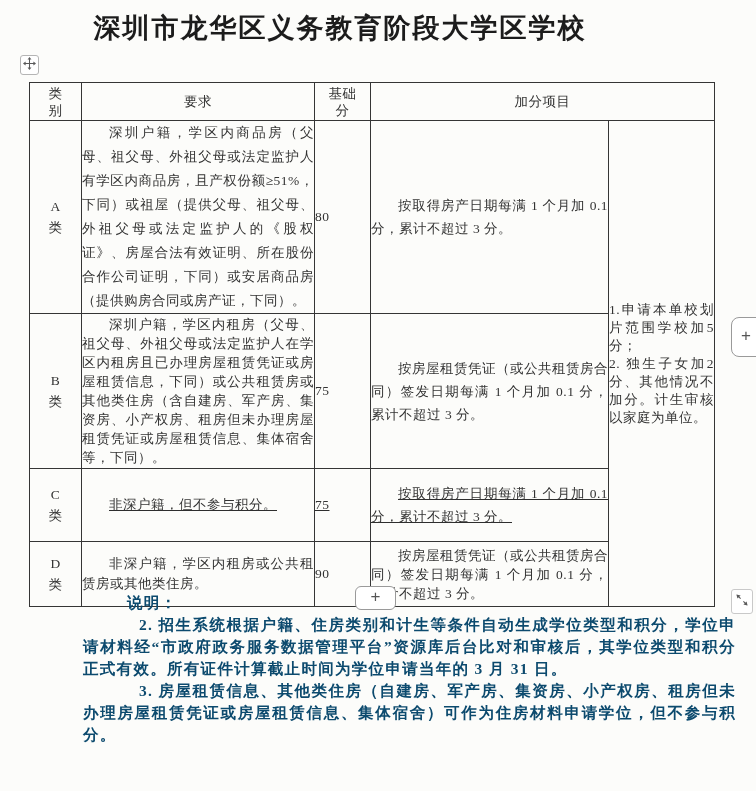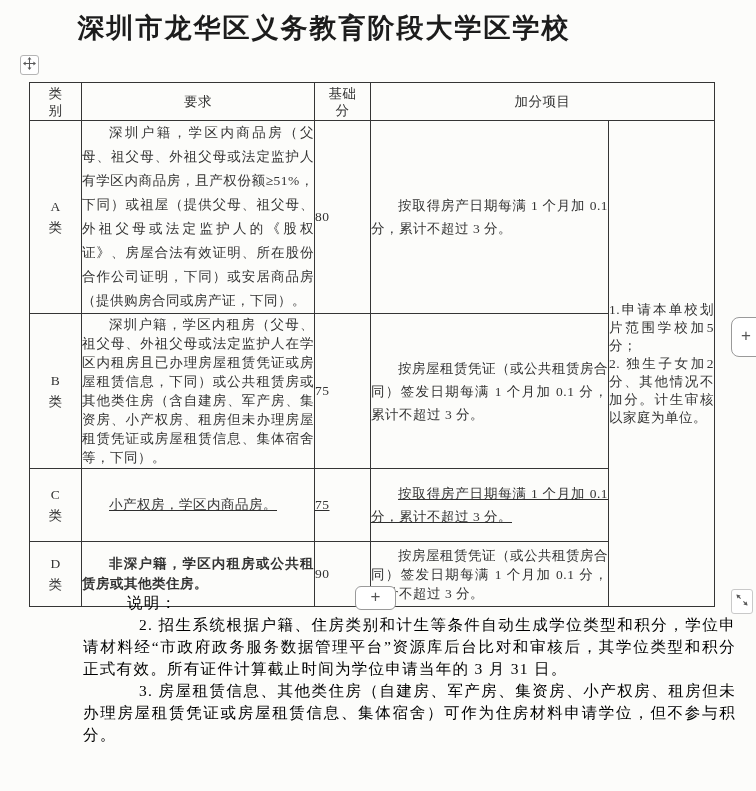--- a/index.html
+++ b/index.html
@@ -4,21 +4,21 @@
 <style>
   html,body { margin:0; padding:0; }
   body {
     width:756px; height:791px; position:relative; overflow:hidden;
     background:#fcfcfa; color:#2e2e2e;
     font-family:"Liberation Serif","DejaVu Serif",serif;
   }
 
   
   .doc-title {
-    position:absolute; top:12px; left:0; width:648px;
+    position:absolute; top:12px; left:16px; width:648px;
     text-align:center; font-weight:bold; color:#1c1c1c;
     font-size:27px; line-height:32px; letter-spacing:2px;
   }
 
   
   .move-handle {
     position:absolute; left:20px; top:55px; width:19px; height:20px;
     background:#fff; border:1px solid #b5b5b5; border-radius:3px;
     display:flex; align-items:center; justify-content:center;
     box-sizing:border-box; cursor:move;
@@ -64,32 +64,32 @@
   tr.row-b { height:155px; }
   tr.row-c { height:73px;text-decoration:underline;  }
   tr.row-d { height:65px;  }
 
   td.cat { text-align:center; line-height:21px; }
   td.req, td.bonus { text-align:justify; padding:1px 8px; }
   td.req .ind, td.bonus .ind { display:block; text-indent:2em; }
   tr.row-a td.req   { line-height:24px; }
   tr.row-b td.req   { line-height:19px; }
   tr.row-c td.req   { line-height:20px; text-align:left; }
-  tr.row-d td.req   { line-height:20px;font-weight:bold; }
+  tr.row-d td.req   { line-height:20px; }
   tr.row-a td.bonus, tr.row-b td.bonus, tr.row-c td.bonus { line-height:23px; }
   tr.row-d td.bonus { line-height:19px; }
   td.score { text-align:left; letter-spacing:1px; }
   td.side  { padding:0 7px; line-height:18px; text-align:justify; }
   td.side p { margin:0; }
 
   
   .notes {
     position:absolute; left:83px; top:592px; width:653px;
     font-size:15.5px; line-height:22px; letter-spacing:1.3px;
-    text-align:justify; color:#000000;
+    text-align:justify; color:#0c4a6e;font-weight:bold;
   }
   .notes .lbl { text-indent:44px; }
   .notes p { margin:0; text-indent:56px; }
 
   svg .ln { stroke:#5a5a5a; stroke-width:1.6; fill:none; }
   svg .ar { fill:#5a5a5a; }
 </style>
 </head>
 <body>
 
@@ -146,21 +146,21 @@
           <span class="ind">深圳户籍，学区内租房（父母、祖父母、外祖父母或法定监护人在学区内租房且已办理房屋租赁凭证或房屋租赁信息，下同）或公共租赁房或其他类住房（含自建房、军产房、集资房、小产权房、租房但未办理房屋租赁凭证或房屋租赁信息、集体宿舍等，下同）。</span>
         </td>
       <td class="score">75</td>
       <td class="bonus">
           <span class="ind">按房屋租赁凭证（或公共租赁房合同）签发日期每满 1 个月加 0.1 分，累计不超过 3 分。</span>
         </td>
     </tr>
     <tr class="row-c">
       <td class="cat"><span class="stack w1">C类</span></td>
       <td class="req">
-          <span class="ind">小产权房，学区内商品房。</span>
+          <span class="ind">非深户籍，但不参与积分。</span>
         </td>
       <td class="score">75</td>
       <td class="bonus">
           <span class="ind">按取得房产日期每满 1 个月加 0.1 分，累计不超过 3 分。</span>
         </td>
     </tr>
     <tr class="row-d">
       <td class="cat"><span class="stack w1">D类</span></td>
       <td class="req">
           <span class="ind">非深户籍，学区内租房或公共租赁房或其他类住房。</span>

